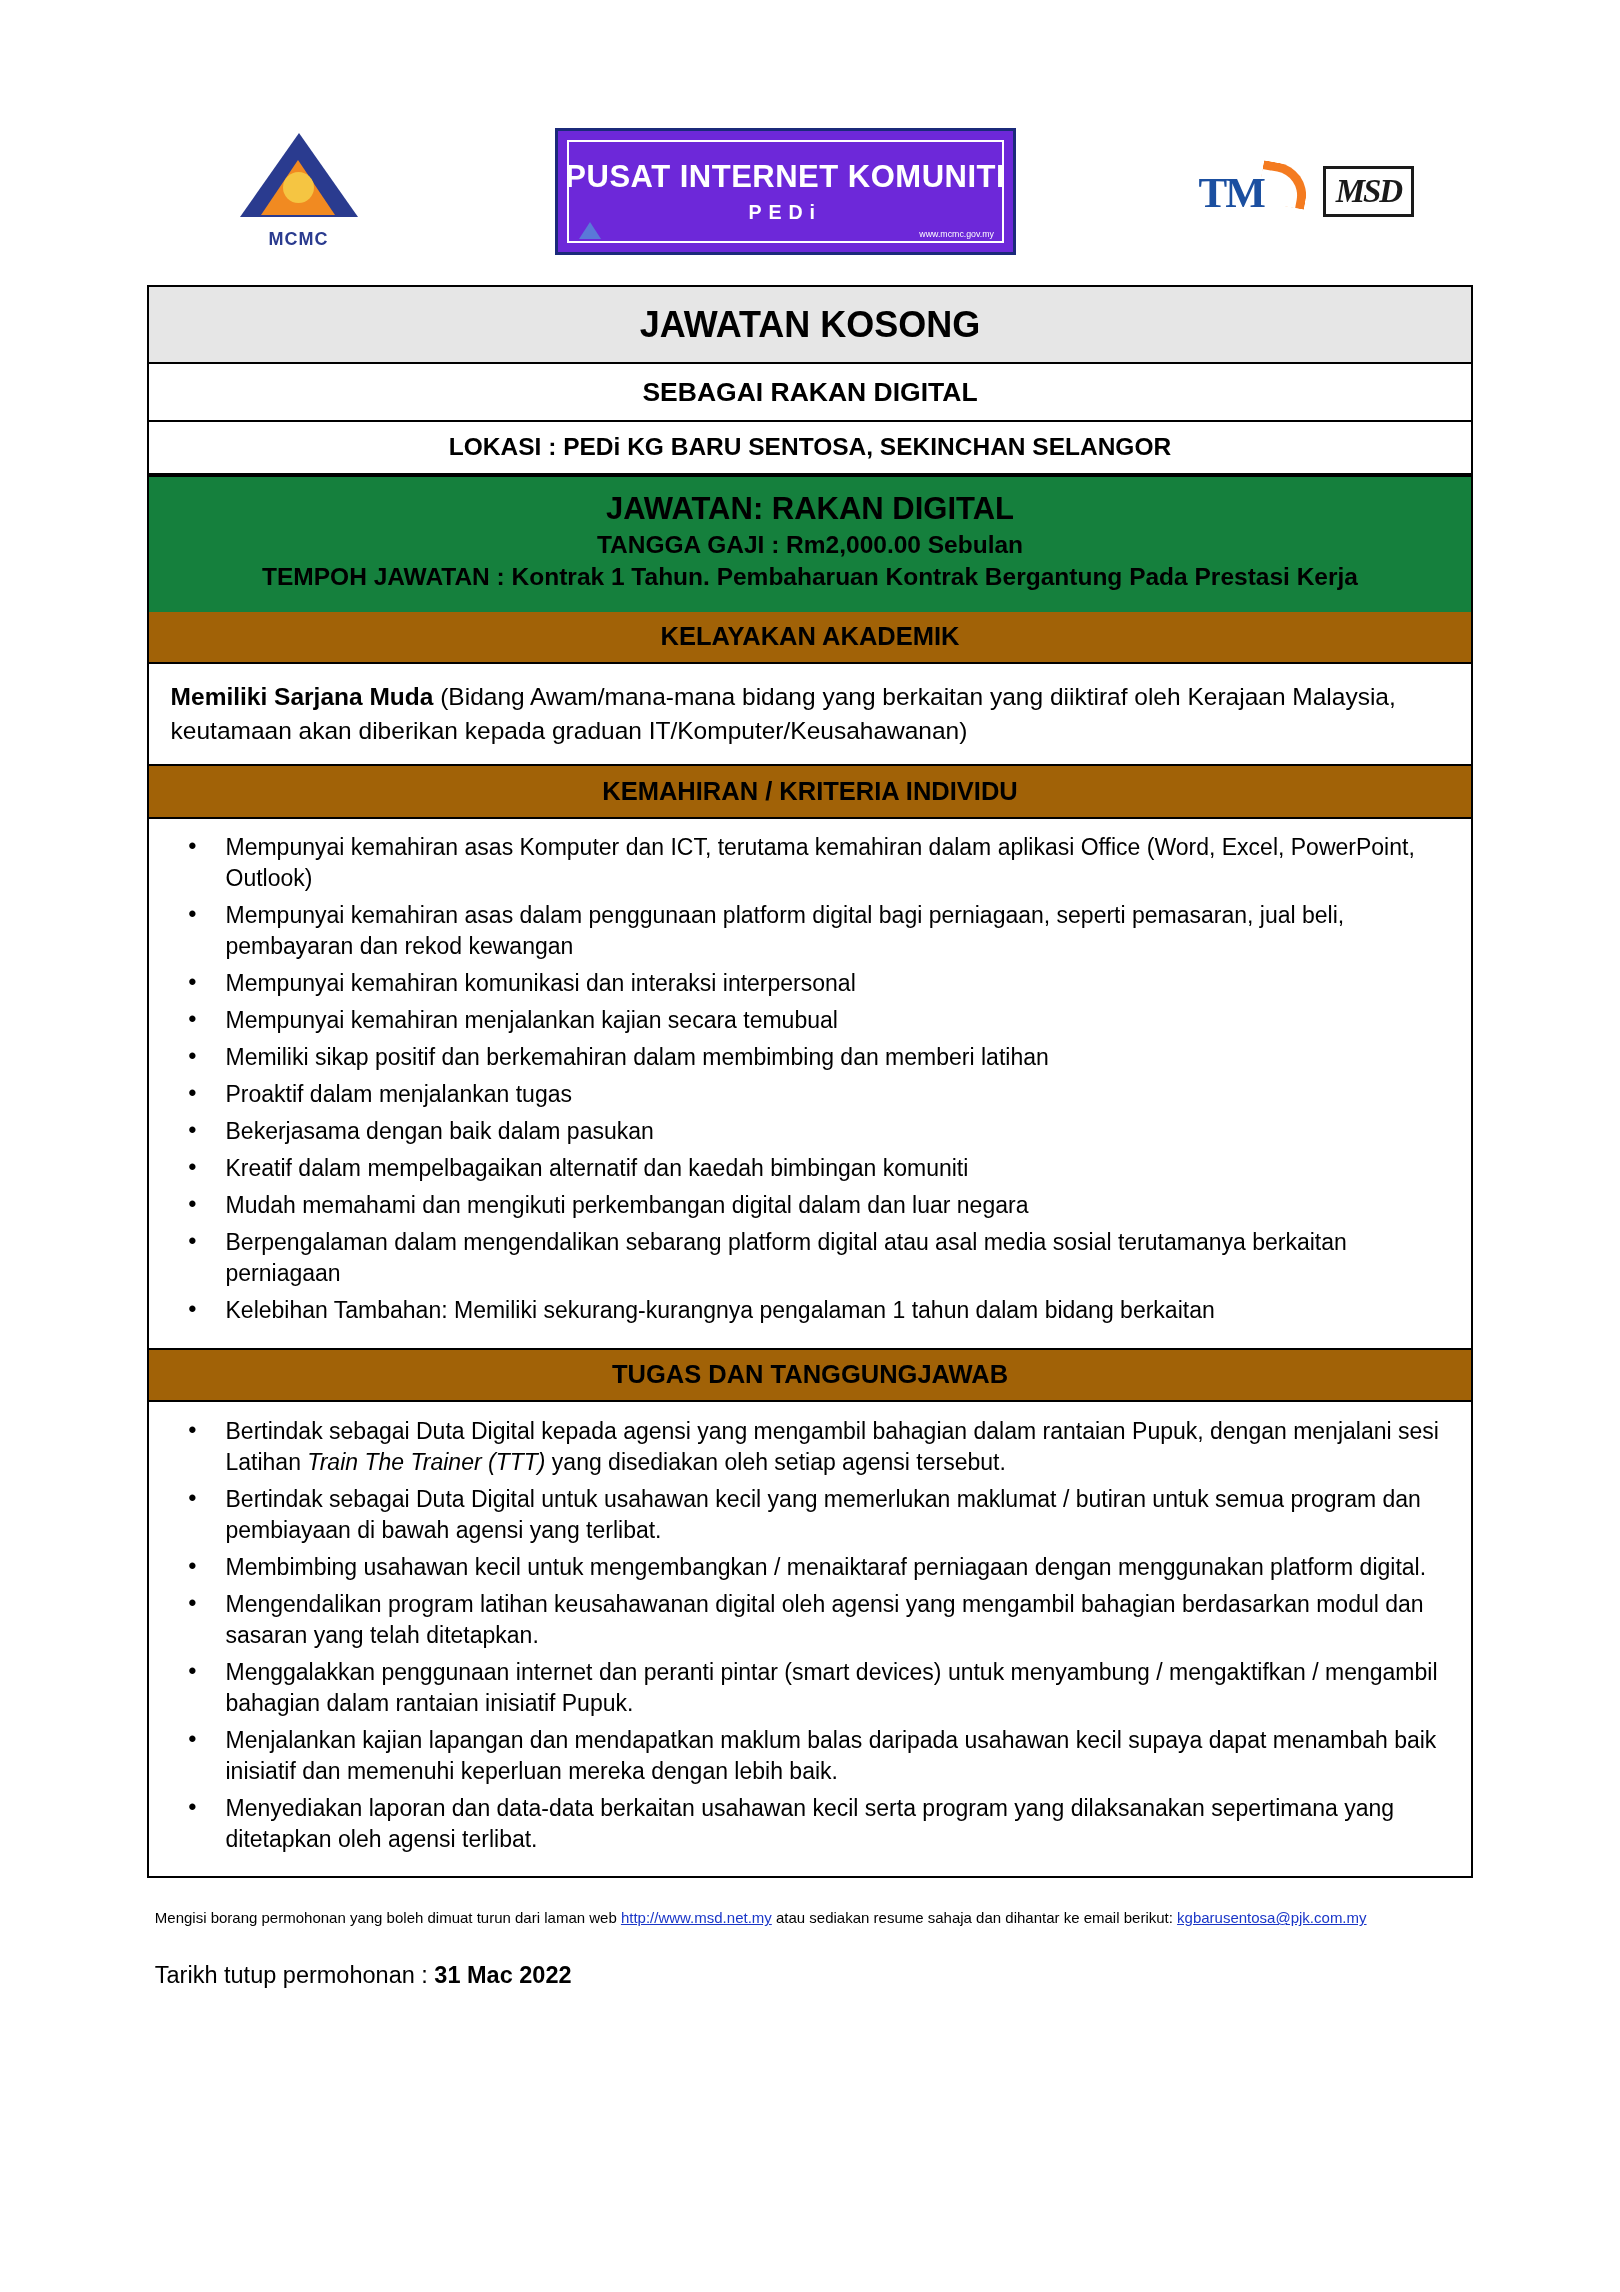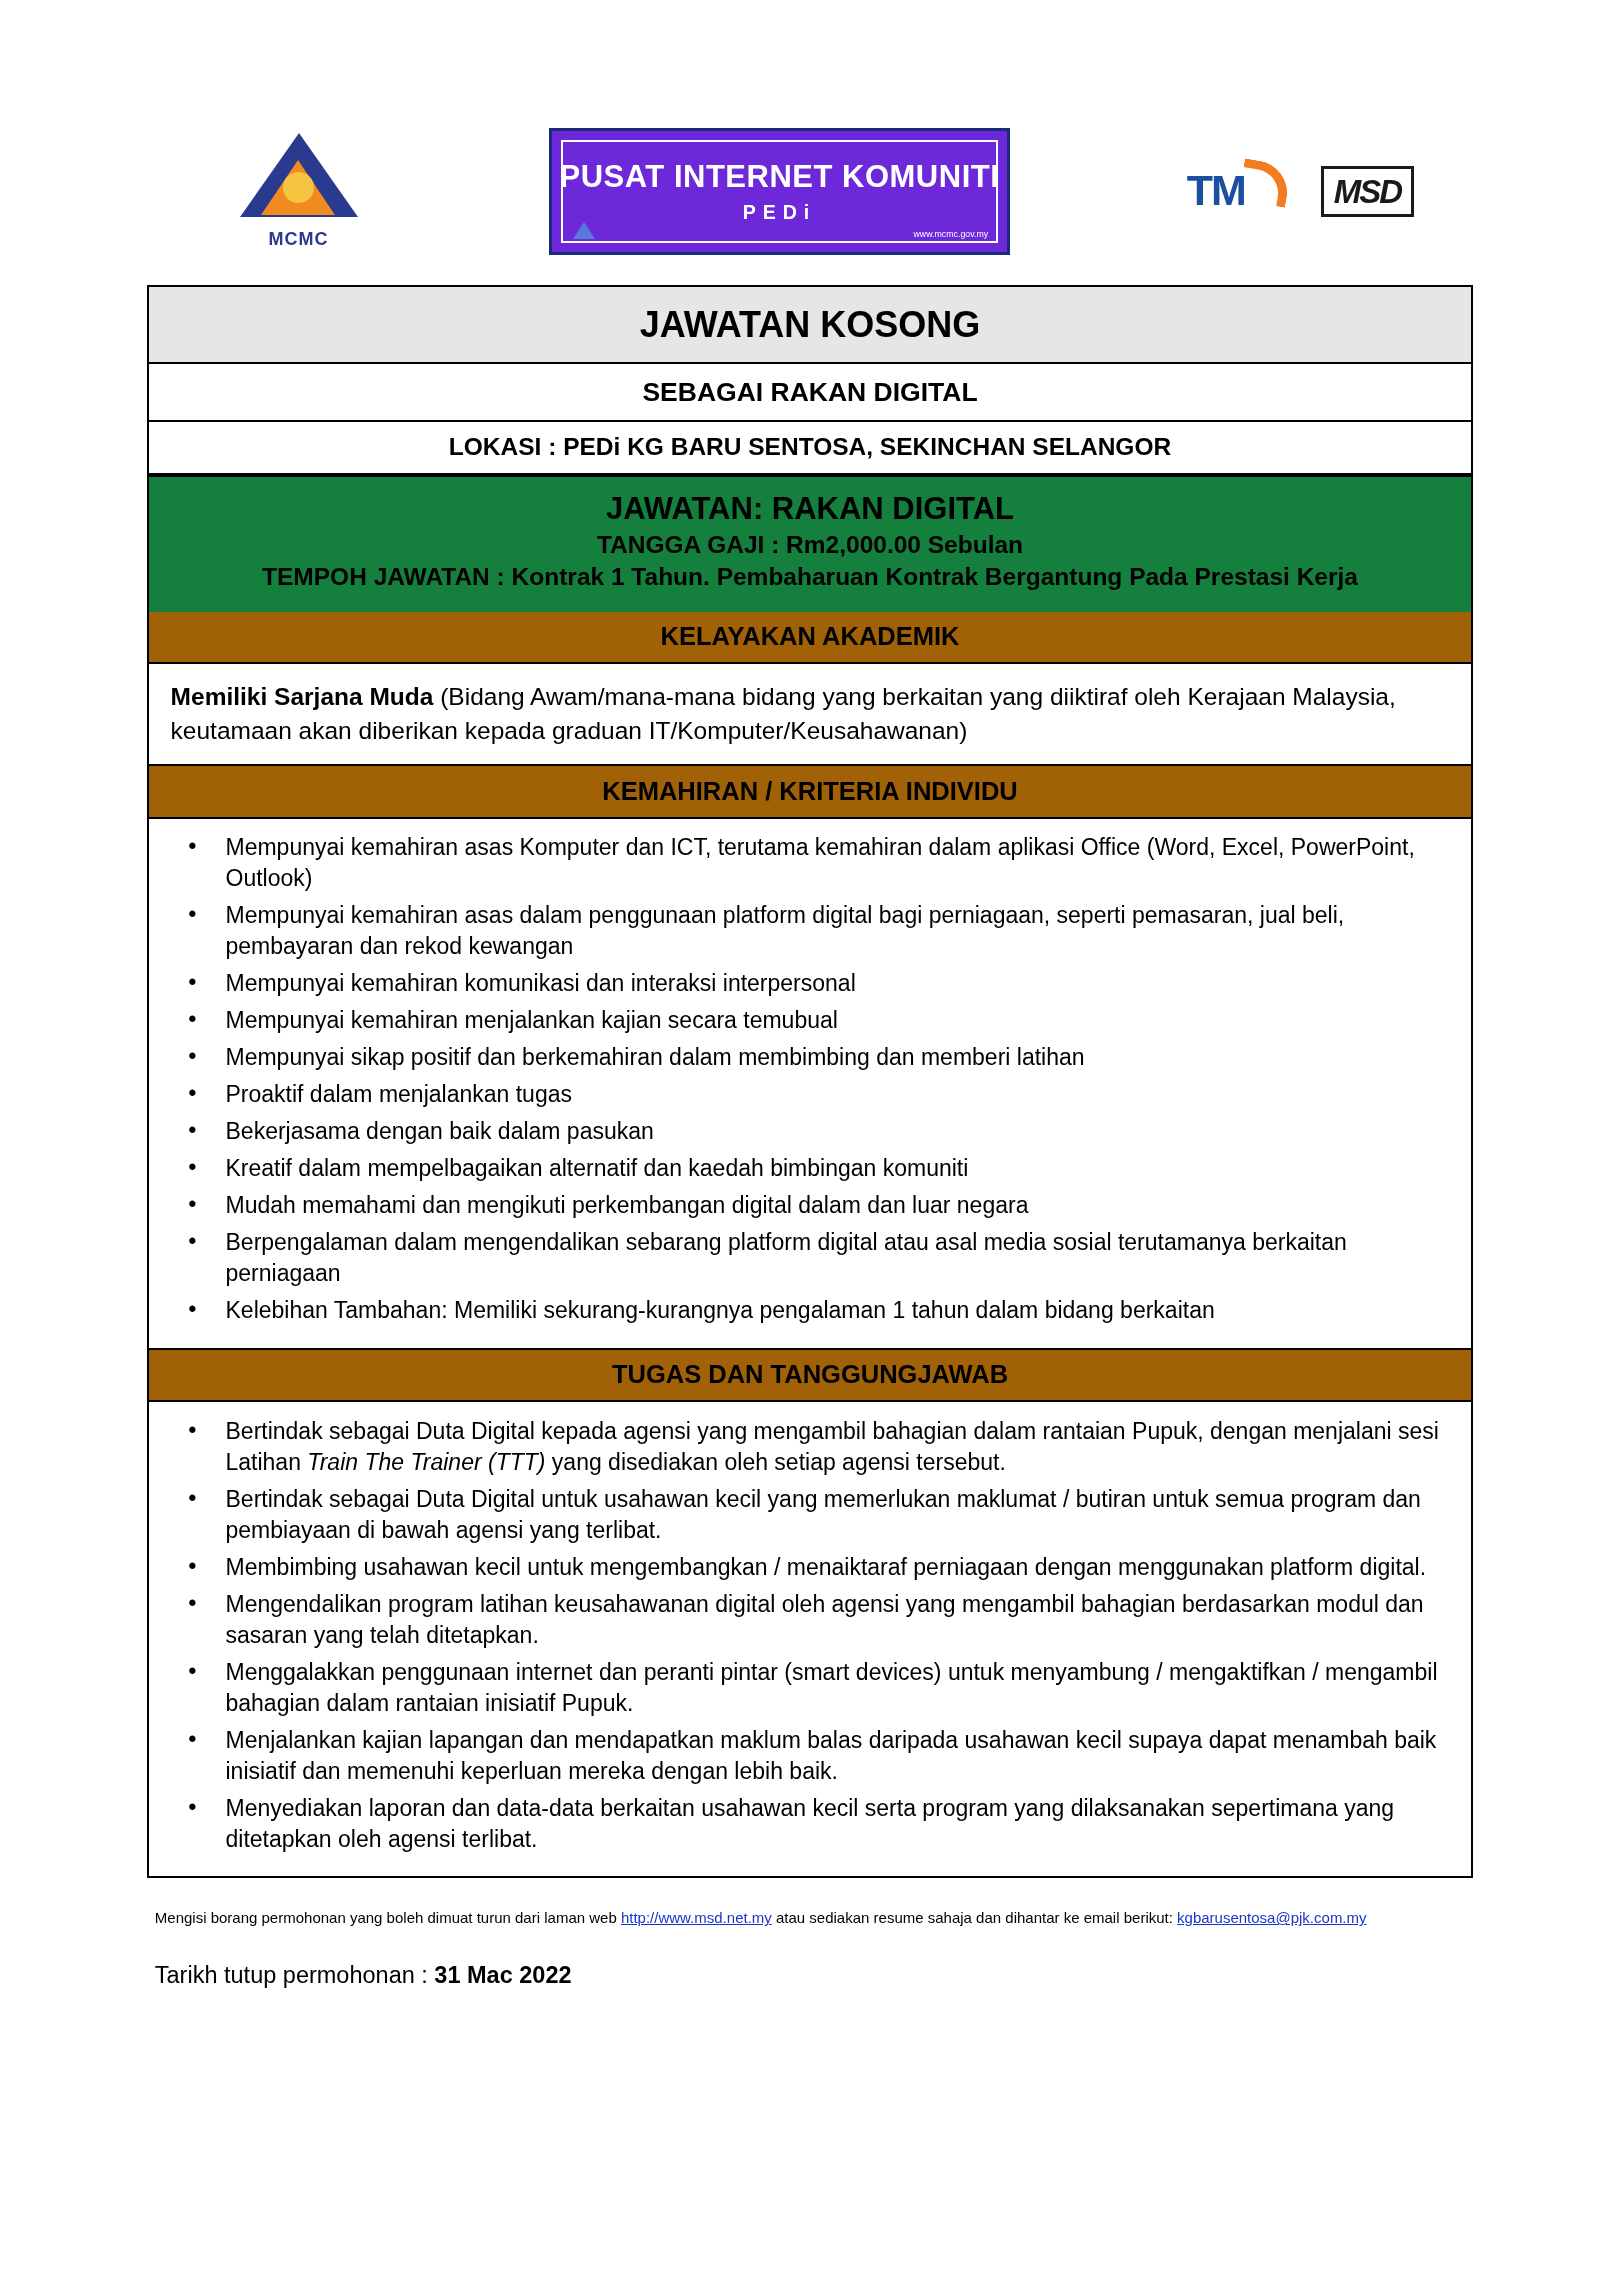--- a/index.html
+++ b/index.html
@@ -115,22 +115,23 @@
     left: 9.8px;
     bottom: 2px;
     width: 0; height: 0;
     border-left: 11.8px solid transparent;
     border-right: 11.8px solid transparent;
     border-bottom: 17.6px solid #5a79d8;
   }
 
   .right-logos {
     display: flex;
-    align-items: flex-start;
-    gap: 32px;
+    align-items: flex-end;
+    gap: 15px;
+    font-family: Liberation Serif, serif;
   }
   .tm-logo {
     display: flex;
     align-items: flex-start;
   }
   .tm-text {
     font-size: 43px;
     font-weight: bold;
     color: #1b4fa0;
     letter-spacing: -2px;
@@ -317,21 +318,21 @@
       <b>Memiliki Sarjana Muda</b><span> (Bidang Awam/mana-mana bidang yang berkaitan yang diiktiraf oleh Kerajaan Malaysia, keutamaan akan diberikan kepada graduan IT/Komputer/Keusahawanan)</span>
     </div>
 
     <div class="section-head">KEMAHIRAN / KRITERIA INDIVIDU</div>
 
     <ul class="bullets">
       <li>Mempunyai kemahiran asas Komputer dan ICT, terutama kemahiran dalam aplikasi Office (Word, Excel, PowerPoint, Outlook)</li>
       <li>Mempunyai kemahiran asas dalam penggunaan platform digital bagi perniagaan, seperti pemasaran, jual beli, pembayaran dan rekod kewangan</li>
       <li>Mempunyai kemahiran komunikasi dan interaksi interpersonal</li>
       <li>Mempunyai kemahiran menjalankan kajian secara temubual</li>
-      <li>Mempunyai sikap positif dan berkemahiran dalam membimbing dan memberi latihan</li>
+      <li>Memiliki sikap positif dan berkemahiran dalam membimbing dan memberi latihan</li>
       <li>Proaktif dalam menjalankan tugas</li>
       <li>Bekerjasama dengan baik dalam pasukan</li>
       <li>Kreatif dalam mempelbagaikan alternatif dan kaedah bimbingan komuniti</li>
       <li>Mudah memahami dan mengikuti perkembangan digital dalam dan luar negara</li>
       <li>Berpengalaman dalam mengendalikan sebarang platform digital atau asal media sosial terutamanya berkaitan perniagaan</li>
       <li>Kelebihan Tambahan: Memiliki sekurang-kurangnya pengalaman 1 tahun dalam bidang berkaitan</li>
     </ul>
 
     <div class="section-head">TUGAS DAN TANGGUNGJAWAB</div>
 

